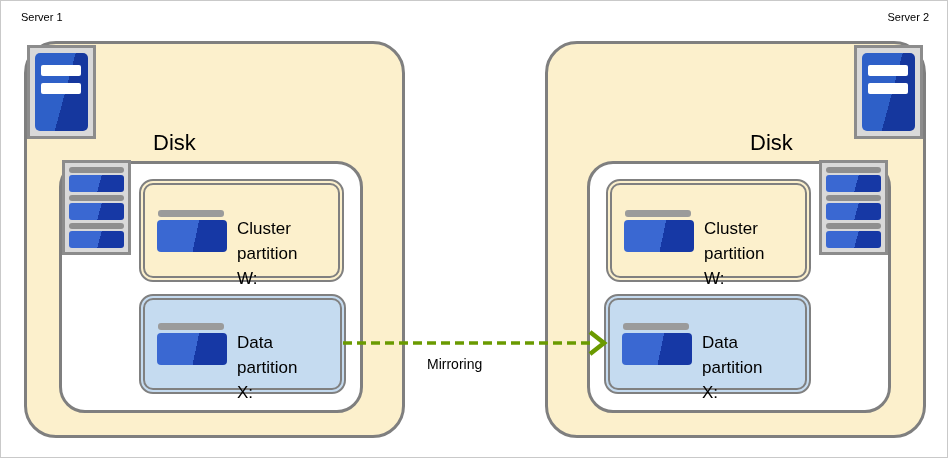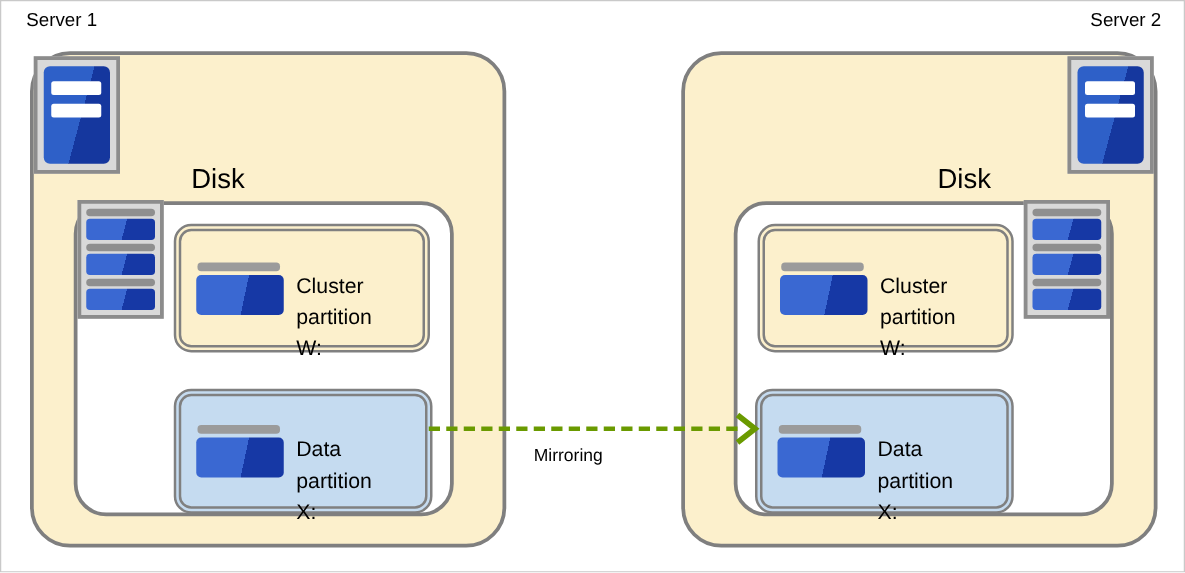--- a/index.html
+++ b/index.html
@@ -1,21 +1,21 @@
 <!DOCTYPE html>
 <html><head>
 <meta charset="utf-8">
 <style>
   html,body { margin:0; padding:0; background:#fff; }
   .canvas {
     position:relative; width:948px; height:458px;
     background:#ffffff; border:1px solid #c9c9c9; box-sizing:border-box;
     font-family:"Liberation Sans", sans-serif; color:#000; overflow:hidden;
   }
-  .lbl-server { position:absolute; top:6px; font-size:15px; line-height:20px; }
+  .lbl-server { position:absolute; top:6px; font-size:11px; line-height:20px; }
   .lbl-server.s1 { left:20px; }
   .lbl-server.s2 { right:18px; }
 
   .server-box {
     position:absolute; top:40px; width:381px; height:397px;
     background:#FCF0CC; border:3px solid #7F7F7F; border-radius:32px;
     box-sizing:border-box;
   }
   .server-box.s1 { left:23px; }
   .server-box.s2 { left:544px; }
@@ -69,21 +69,21 @@
   .partition {
     position:absolute; border:2px solid #808080; border-radius:14px;
     padding:2px; box-sizing:border-box;
   }
   .partition-inner {
     width:100%; height:100%; border:2px solid #808080; border-radius:10px;
     box-sizing:border-box; display:flex; align-items:center;
   }
   .partition.cluster { top:178px; width:205px; height:103px; background:#FCF0CC; }
   .partition.cluster .partition-inner { background:#FCF0CC; }
-  .partition.data { top:310px; width:207px; height:100px; background:#C5DBF0; }
+  .partition.data { top:293px; width:207px; height:100px; background:#C5DBF0; }
   .partition.data .partition-inner { background:#C5DBF0; }
   .partition.cluster.s1 { left:138px; }
   .partition.cluster.s2 { left:605px; }
   .partition.data.s1   { left:138px; }
   .partition.data.s2   { left:603px; }
 
   .part-icon { margin-left:12px; flex-shrink:0; width:70px; }
   .part-icon .bar {
     width:66px; height:7px; margin:0 0 3px 1px;
     background:#9B9B9B; border-radius:3px;

